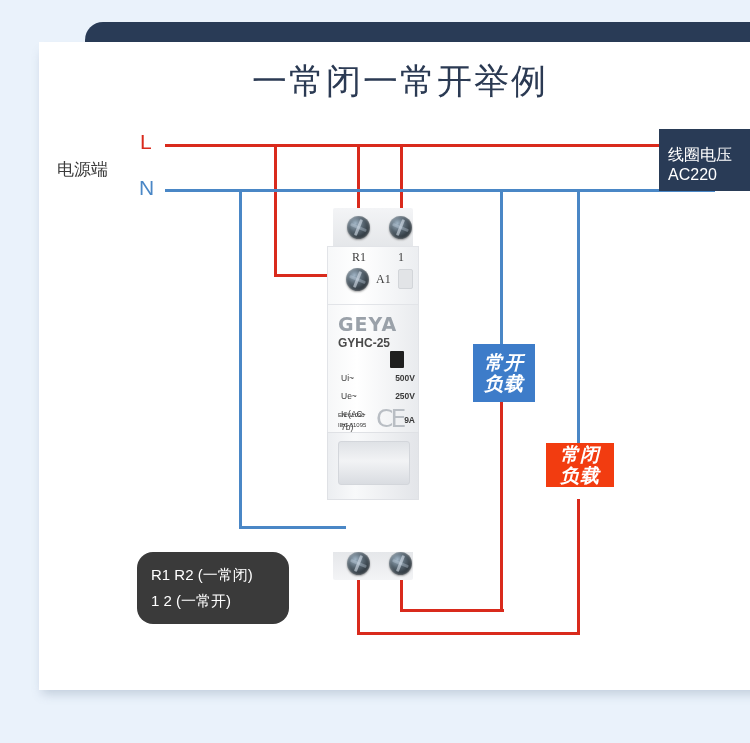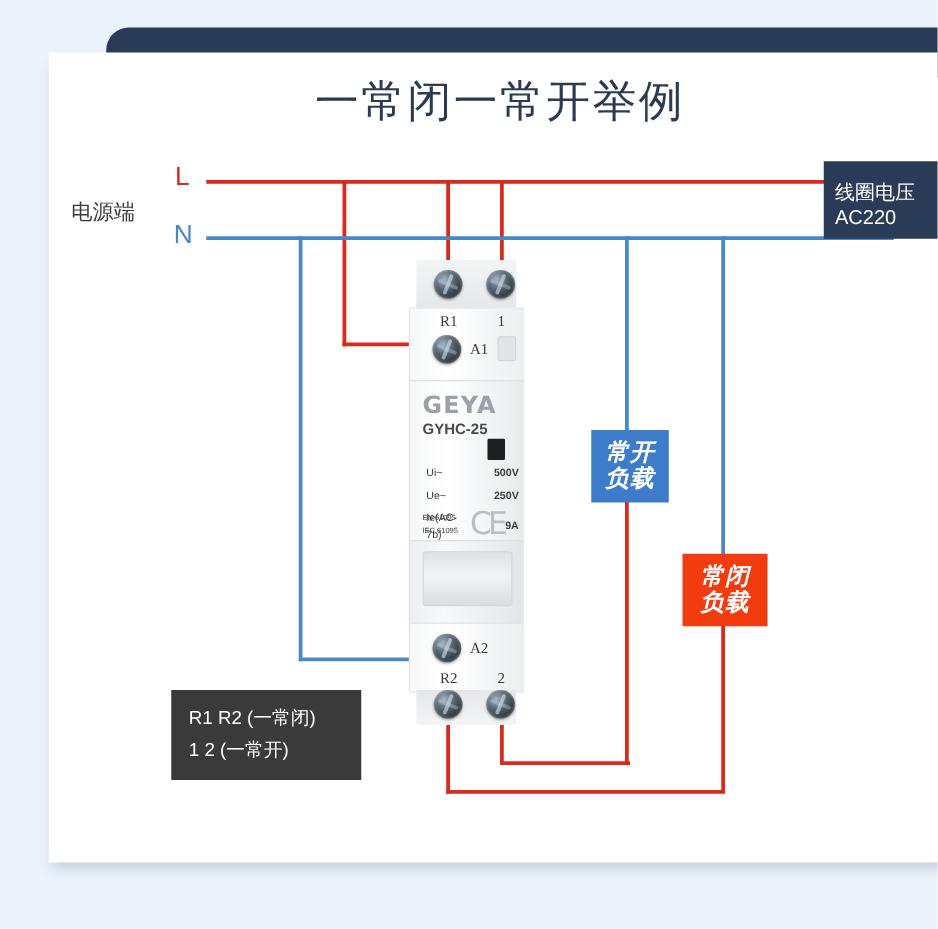--- a/index.html
+++ b/index.html
@@ -50,28 +50,28 @@
 
   
   .load-box{
     position:absolute;color:#fff;font-size:19px;font-weight:bold;
     line-height:1.12;text-align:center;box-sizing:border-box;
     display:flex;flex-direction:column;justify-content:center;align-items:center;
     letter-spacing:1px;
     font-style:italic;
   }
   .no-load{left:448px;top:344px;width:62px;height:58px;background:#3d7cc9;}
-  .nc-load{left:521px;top:443px;width:68px;height:58px;background:#f23c10;}
+  .nc-load{left:521px;top:443px;width:68px;height:44px;background:#f23c10;}
 
   
   .legend{
     position:absolute;left:112px;top:552px;width:152px;height:72px;
     background:#3a3a3a;color:#fff;font-size:15px;
     display:flex;flex-direction:column;justify-content:center;
-    padding-left:14px;box-sizing:border-box;line-height:1.75;
+    padding-left:14px;box-sizing:border-box;line-height:1.75;border-radius:16px;
   }
 
   
   .device{position:absolute;left:302px;top:208px;width:92px;height:373px;}
   .dev-top-term{
     position:absolute;left:6px;top:0;width:80px;height:38px;
     background:linear-gradient(180deg,#f3f4f6 0%,#e5e7ea 100%);
     border-radius:2px 2px 0 0;
   }
   .dev-upper{
@@ -250,26 +250,20 @@
         <div>EN 61095</div>
         <div>IEC 61095</div>
       </div>
       <span class="ce">CE</span>
     </div>
 
     <div class="dev-rail">
       <div class="rail-slot"></div>
     </div>
 
-    <div class="dev-lower">
-      <div class="screw" style="left:18px;top:8px;"></div>
-      <span class="term-txt" style="left:48px;top:12px;">A2</span>
-      <span class="term-txt" style="left:24px;top:36px;">R2</span>
-      <span class="term-txt" style="left:70px;top:36px;">2</span>
-    </div>
 
     <div class="dev-bot-term"></div>
     <div class="screw" style="left:20px;top:344px;"></div>
     <div class="screw" style="left:62px;top:344px;"></div>
 
   </div>
 
 </div>
 
 </body></html>

